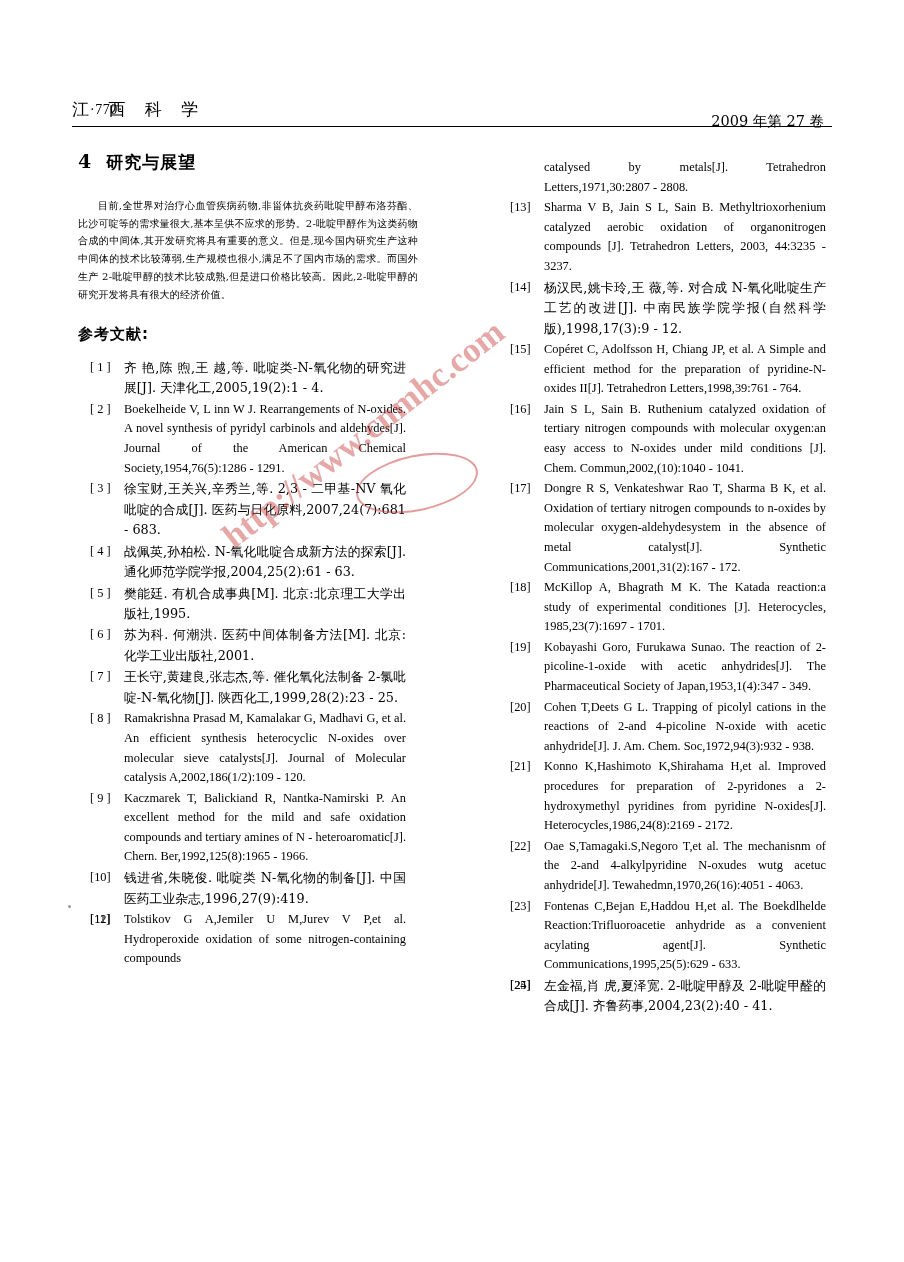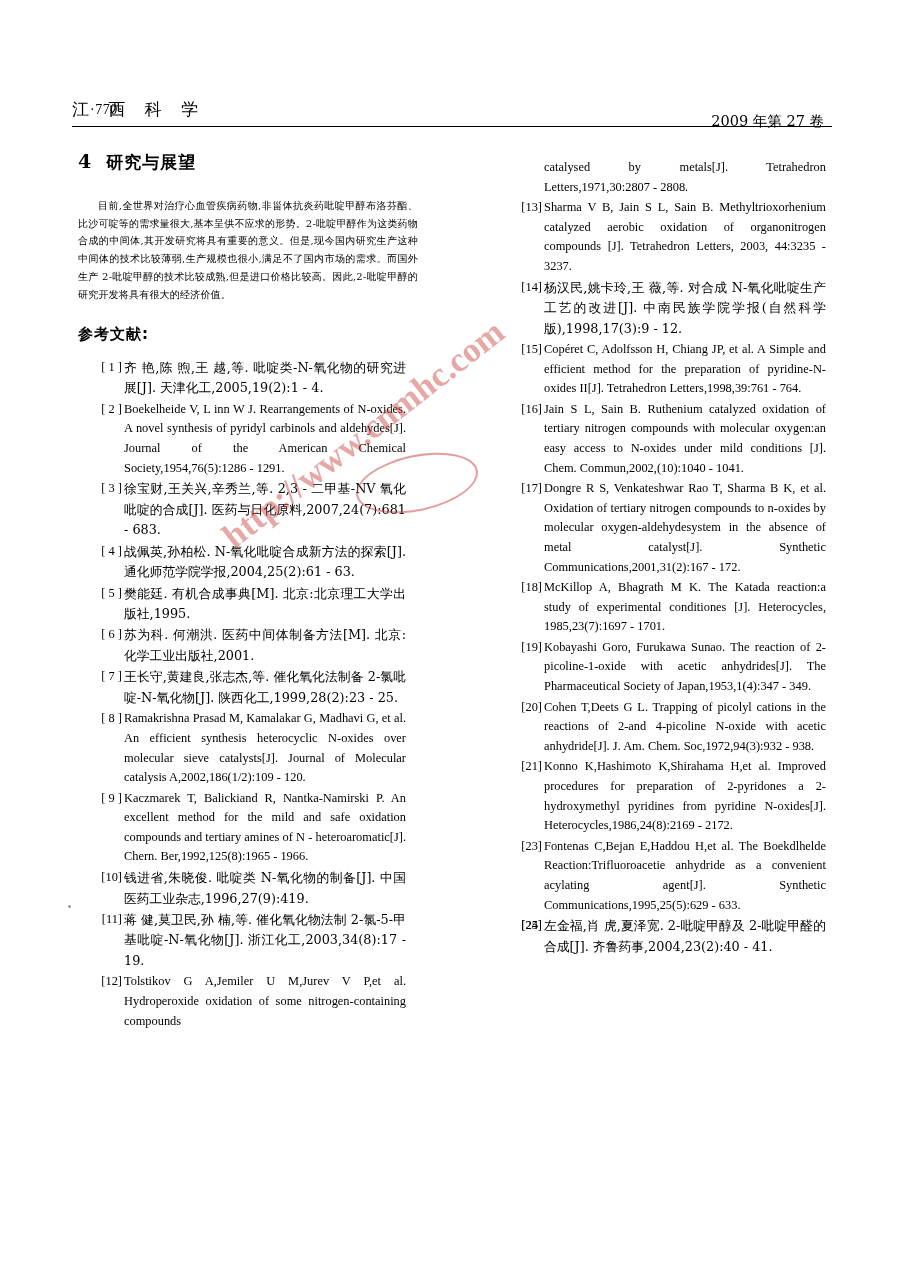--- a/index.html
+++ b/index.html
@@ -120,21 +120,21 @@
     font-size: 12.4px;
     line-height: 1.58;
     text-align: justify;
     font-family: "Liberation Serif", serif;
   }
   ol.reflist li .tag {
     position: absolute;
     left: 0;
     top: 0;
     width: 32px;
-    text-align: right;
+    text-align: left;
     font-family: "Liberation Serif", serif;
     font-size: 12.4px;
   }
   ol.reflist li .txt {
     display: block;
   }
   ol.reflist li.cn .txt {
     font-family: "DejaVu Serif", serif;
     font-size: 12.8px;
     line-height: 1.6;
@@ -244,21 +244,20 @@
         <li class="en">
           <span class="tag">[ 9 ]</span>
           <span class="txt">Kaczmarek T, Balickiand R, Nantka-Namirski P. An excellent method for the mild and safe oxidation compounds and tertiary amines of N - heteroaromatic[J]. Chern. Ber,1992,125(8):1965 - 1966.</span>
         </li>
         <li class="cn">
           <span class="tag">[10]</span>
           <span class="txt">钱进省,朱晓俊. 吡啶类 N-氧化物的制备[J]. 中国医药工业杂志,1996,27(9):419.</span>
         </li>
         <li class="cn">
           <span class="tag">[11]</span>
-          <span class="txt">蒋 健,莫卫民,孙 楠,等. 催化氧化物法制 2-氯-5-甲基吡啶-N-氧化物[J]. 浙江化工,2003,34(8):17 - 19.</span>
         </li>
         <li class="en">
           <span class="tag">[12]</span>
           <span class="txt">Tolstikov G A,Jemiler U M,Jurev V P,et al. Hydroperoxide oxidation of some nitrogen-containing compounds</span>
         </li>
       </ol>
   </div>
 
   <div class="col col-right">
     <ol class="reflist" id="reflist-right">
@@ -295,20 +294,24 @@
         </li>
         <li class="en">
           <span class="tag">[20]</span>
           <span class="txt">Cohen T,Deets G L. Trapping of picolyl cations in the reactions of 2-and 4-picoline N-oxide with acetic anhydride[J]. J. Am. Chem. Soc,1972,94(3):932 - 938.</span>
         </li>
         <li class="en">
           <span class="tag">[21]</span>
           <span class="txt">Konno K,Hashimoto K,Shirahama H,et al. Improved procedures for preparation of 2-pyridones a 2-hydroxymethyl pyridines from pyridine N-oxides[J]. Heterocycles,1986,24(8):2169 - 2172.</span>
         </li>
         <li class="en">
+          <span class="tag">[22]</span>
+          <span class="txt">Oae S,Tamagaki.S,Negoro T,et al. The mechanisnm of the 2-and 4-alkylpyridine N-oxudes wutg acetuc anhydride[J]. Tewahedmn,1970,26(16):4051 - 4063.</span>
+        </li>
+        <li class="en">
           <span class="tag">[23]</span>
           <span class="txt">Fontenas C,Bejan E,Haddou H,et al. The Boekdlhelde Reaction:Trifluoroacetie anhydride as a convenient acylating agent[J]. Synthetic Communications,1995,25(5):629 - 633.</span>
         </li>
         <li class="en">
           <span class="tag">[24]</span>
         </li>
         <li class="cn">
           <span class="tag">[25]</span>
           <span class="txt">左金福,肖 虎,夏泽宽. 2-吡啶甲醇及 2-吡啶甲醛的合成[J]. 齐鲁药事,2004,23(2):40 - 41.</span>
         </li>

